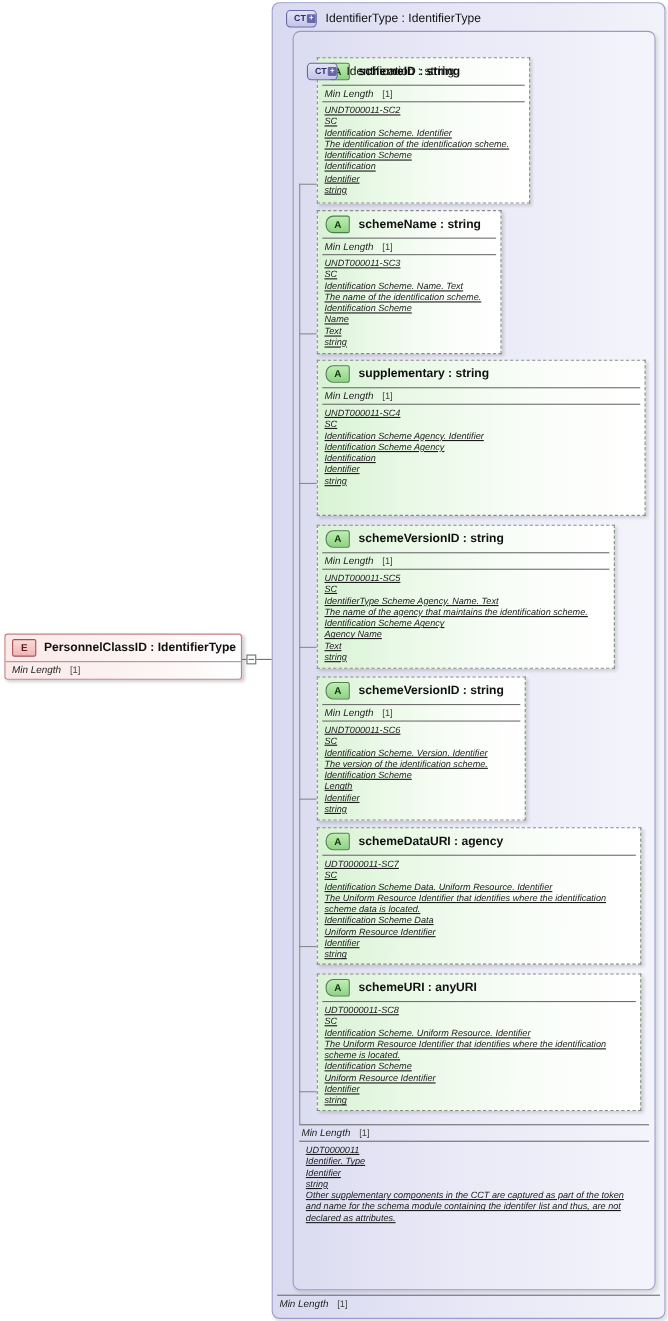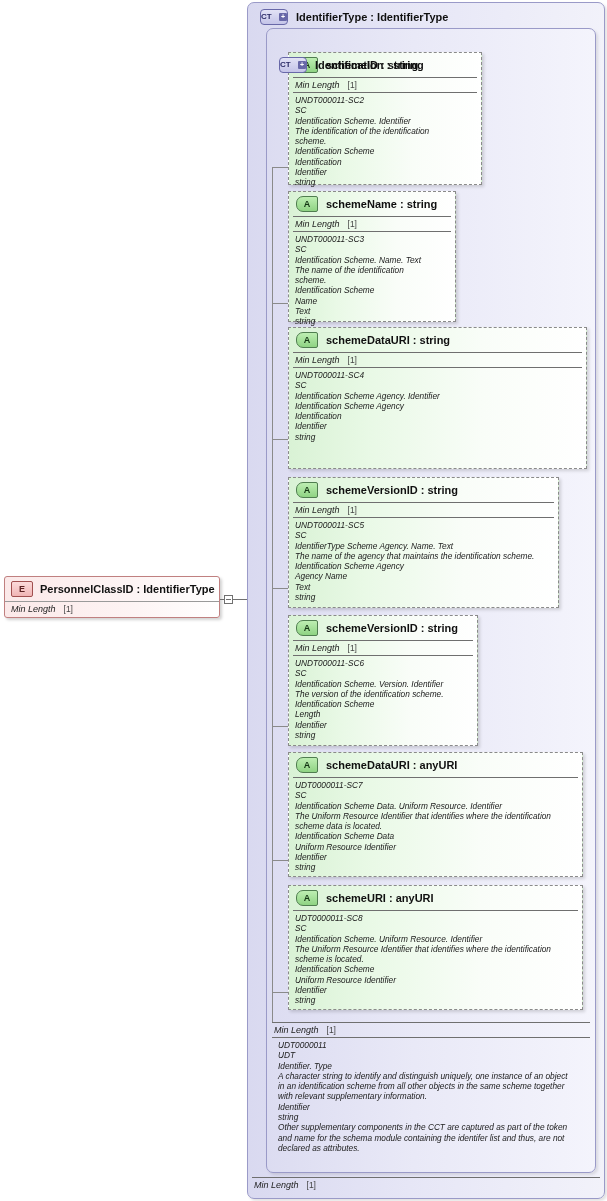--- a/index.html
+++ b/index.html
@@ -133,38 +133,38 @@
   .badge-ct {
     width: 26px; height: 14px;
     border: 1px solid #6868a8;
     border-radius: 4px;
     background: linear-gradient(to bottom, #e2e2f6, #c4c4e8);
     font-size: 8px;
     font-weight: bold;
     color: #2a2a66;
     display: flex;
     align-items: center;
-    justify-content: space-between;
+    justify-content: flex-end;
     gap: 1px;
     flex: 0 0 auto;
     line-height: 1;
   }
   .badge-ct .plus {
     display: inline-block;
     width: 8px; height: 8px;
     background: #6868a8;
     color: #fff;
     border-radius: 1px;
     font-size: 7px;
     line-height: 8px;
     text-align: center;
   }
   .ct-title {
     font-size: 11px;
-    font-weight: bold;
+    font-weight: normal;
     color: #101010;
     white-space: nowrap;
   }
 
   
   .abox {
     position: absolute;
     border: 1px dashed #8a8a8a;
     background: linear-gradient(to right, #d9f2d5, #e9f9e6 28%, #f9fdf8 65%, #ffffff);
     box-sizing: border-box;
@@ -196,25 +196,26 @@
     color: #101010;
     white-space: nowrap;
   }
   .abox .facet-row {
     border-top: 1px solid #6f6f6f;
     border-bottom: 1px solid #6f6f6f;
     margin: 0 4px;
     padding: 2px 2px 2px 2px;
   }
   .doc {
-    padding: 2px 22px 4px 6px;
+    padding: 2px 12px 4px 6px;
     font-size: 8.3px;
     font-style: italic;
     color: #1a1a1a;
     line-height: 10.3px;
+    text-decoration: underline;
   }
   .doc div { white-space: normal; }
 
   
   .ct-foot {
     position: absolute;
     left: 272px;
     top: 1022px;
     width: 318px;
   }
@@ -333,21 +334,21 @@
       <div>Identification Scheme</div>
       <div>Name</div>
       <div>Text</div>
       <div>string</div>
     </div>
   </div>
 
   <div class="abox" style="left:288px; top:327px; width:299px; height:142px;">
     <div class="hdr">
       <span class="badge-a">A</span>
-      <span class="title">schemeDataURI : string</span>
+      <span class="title">supplementary : string</span>
     </div>
     <div class="facet-row">
       <span>Min Length</span><span class="fval">[1]</span>
     </div>
     <div class="doc">
       <div>UNDT000011-SC4</div>
       <div>SC</div>
       <div>Identification Scheme Agency. Identifier</div>
       <div>Identification Scheme Agency</div>
       <div>Identification</div>
@@ -392,21 +393,21 @@
       <div>Identification Scheme</div>
       <div>Length</div>
       <div>Identifier</div>
       <div>string</div>
     </div>
   </div>
 
   <div class="abox" style="left:288px; top:752px; width:295px; height:125px;">
     <div class="hdr">
       <span class="badge-a">A</span>
-      <span class="title">schemeDataURI : anyURI</span>
+      <span class="title">schemeDataURI : agency</span>
     </div>
     <div class="facet-row" style="padding:0;border-bottom:none;"></div>
     <div class="doc">
       <div>UDT0000011-SC7</div>
       <div>SC</div>
       <div>Identification Scheme Data. Uniform Resource. Identifier</div>
       <div>The Uniform Resource Identifier that identifies where the identification scheme data is located.</div>
       <div>Identification Scheme Data</div>
       <div>Uniform Resource Identifier</div>
       <div>Identifier</div>
@@ -431,23 +432,21 @@
       <div>string</div>
     </div>
   </div>
 
   <div class="ct-foot">
     <div class="facet-row">
       <span>Min Length</span><span class="fval">[1]</span>
     </div>
     <div class="doc">
       <div>UDT0000011</div>
-      <div>UDT</div>
       <div>Identifier. Type</div>
-      <div>A character string to identify and distinguish uniquely, one instance of an object in an identification scheme from all other objects in the same scheme together with relevant supplementary information.</div>
       <div>Identifier</div>
       <div>string</div>
       <div>Other supplementary components in the CCT are captured as part of the token and name for the schema module containing the identifer list and thus, are not declared as attributes.</div>
     </div>
   </div>
 
   <div class="ct-outer-foot">
     <div class="facet-row">
       <span>Min Length</span><span class="fval">[1]</span>
     </div>

